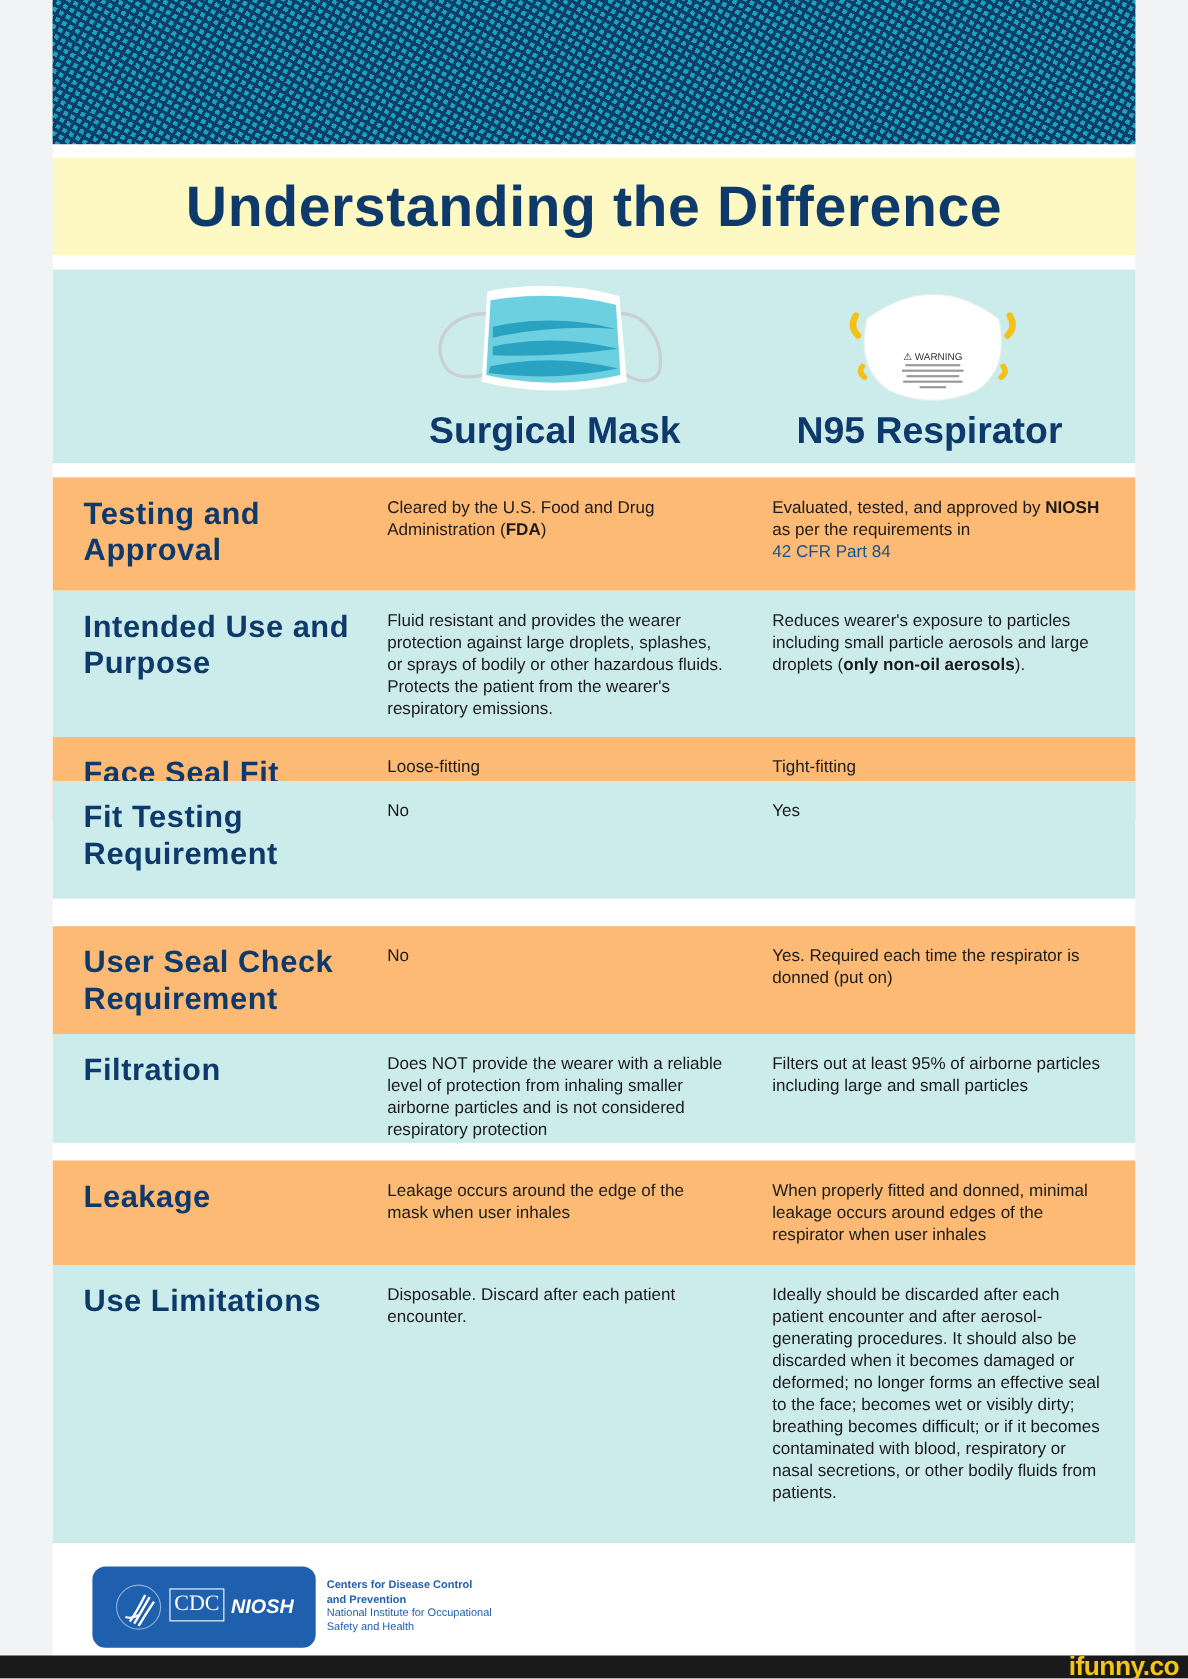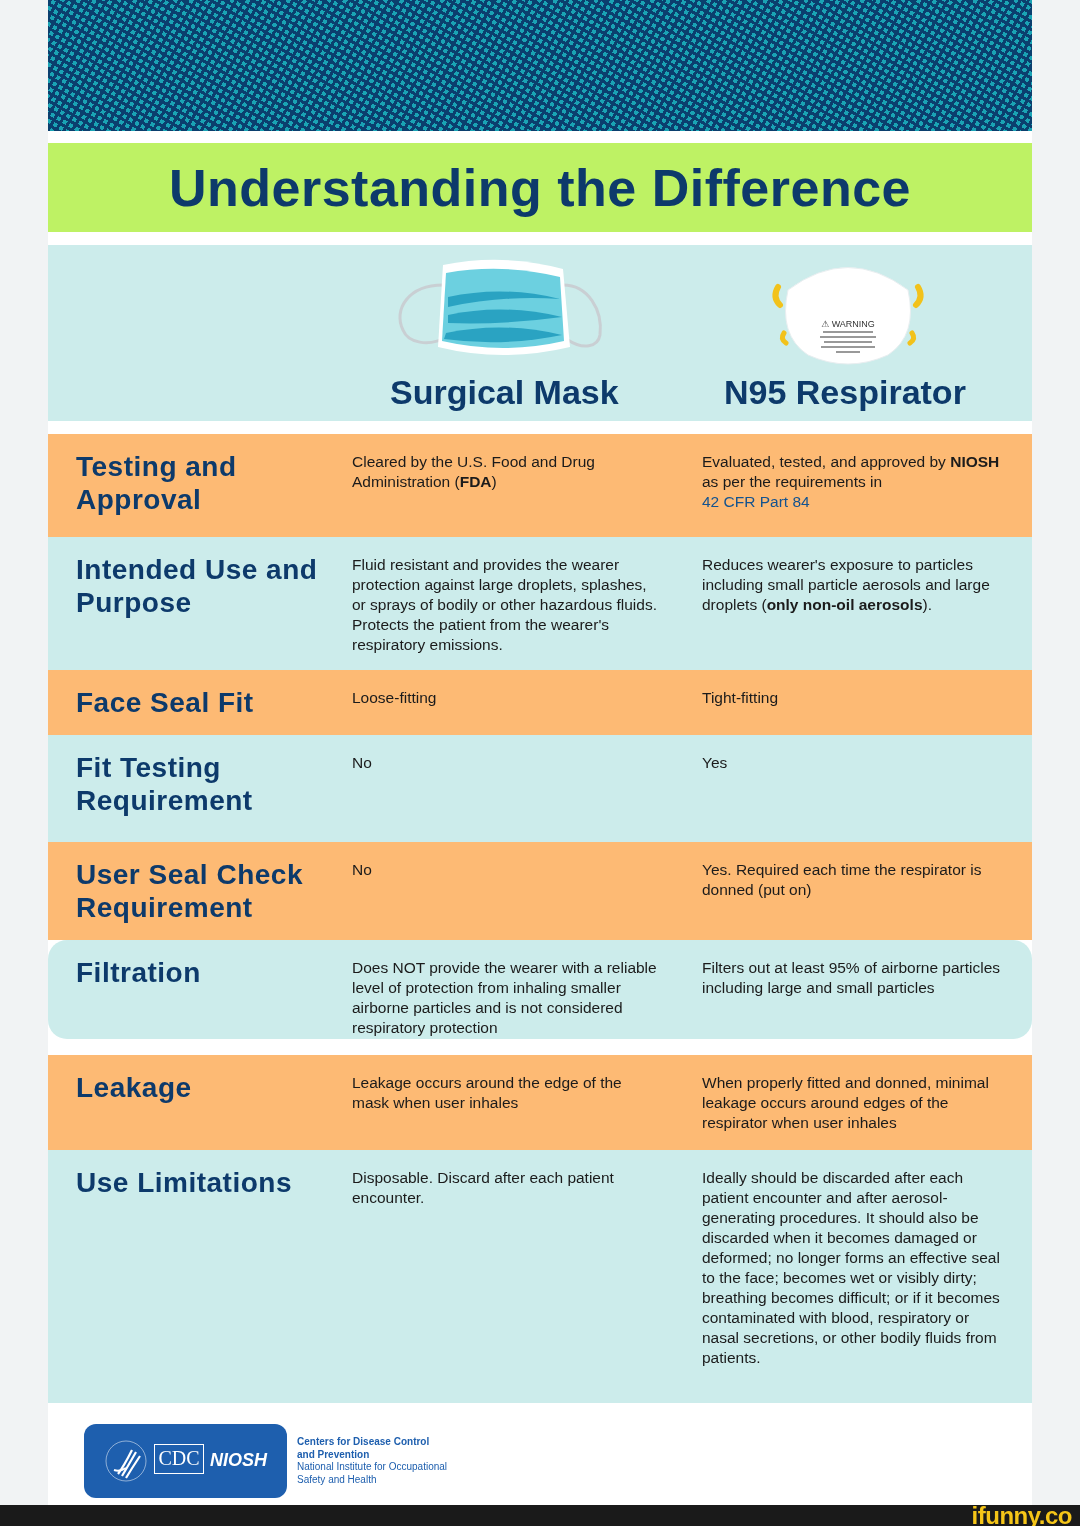--- a/index.html
+++ b/index.html
@@ -8,21 +8,21 @@
   .poster { position: absolute; left: 48px; top: 0; width: 984px; height: 1505px; background: #ffffff; }
   .pattern {
     position: absolute; left: 0; top: 0; width: 984px; height: 131px;
     background-color: #0b3f6e;
     background-image:
       repeating-linear-gradient(30deg, transparent 0 4px, rgba(11,63,110,1) 4px 7px),
       repeating-linear-gradient(-60deg, #1aa3b4 0 4px, #0b3f6e 4px 7px);
   }
   .title-band {
     position: absolute; left: 0; top: 143px; width: 984px; height: 89px;
-    background: #bef264; display: flex; align-items: center; justify-content: center;
+    background: #fef9c3; display: flex; align-items: center; justify-content: center;
   }
   .title-band h1 { font-family: "Liberation Sans", sans-serif; font-weight: 700; font-size: 52px; color: #0d3a6b; letter-spacing: 0.5px; }
   .img-band { position: absolute; left: 0; top: 245px; width: 984px; height: 176px; background: #cceceb; }
   .col-head { position: absolute; top: 128px; font-size: 34px; font-weight: 700; color: #0d3a6b; }
   .col-head.surg { left: 342px; }
   .col-head.n95 { left: 676px; }
   .mask-img { position: absolute; left: 340px; top: 10px; width: 230px; height: 110px; }
   .n95-img { position: absolute; left: 710px; top: 10px; width: 180px; height: 112px; }
   .row { position: absolute; left: 0; width: 984px; }
   .row.light { background: #fdba74; }
@@ -90,33 +90,33 @@
     <div class="c1">Fluid resistant and provides the wearer protection against large droplets, splashes, or sprays of bodily or other hazardous fluids. Protects the patient from the wearer's respiratory emissions.</div>
     <div class="c2"><span>Reduces wearer's exposure to particles including small particle aerosols and large droplets (</span><b>only non-oil aerosols</b><span>).</span></div>
   </div>
 
   <div class="row light" style="top:670px;height:76px;">
     <div class="label">Face Seal Fit</div>
     <div class="c1">Loose-fitting</div>
     <div class="c2">Tight-fitting</div>
   </div>
 
-  <div class="row dark" style="top:735px;height:107px;">
+  <div class="row dark" style="top:710px;height:107px;">
     <div class="label">Fit Testing Requirement</div>
     <div class="c1">No</div>
     <div class="c2">Yes</div>
   </div>
 
   <div class="row light" style="top:842px;height:98px;">
     <div class="label">User Seal Check Requirement</div>
     <div class="c1">No</div>
     <div class="c2">Yes. Required each time the respirator is donned (put on)</div>
   </div>
 
-  <div class="row dark" style="top:940px;height:99px;border-radius:19px;">
+  <div class="row dark" style="top:940px;height:99px;">
     <div class="label">Filtration</div>
     <div class="c1">Does NOT provide the wearer with a reliable level of protection from inhaling smaller airborne particles and is not considered respiratory protection</div>
     <div class="c2">Filters out at least 95% of airborne particles including large and small particles</div>
   </div>
 
   <div class="row light" style="top:1055px;height:95px;">
     <div class="label">Leakage</div>
     <div class="c1">Leakage occurs around the edge of the mask when user inhales</div>
     <div class="c2">When properly fitted and donned, minimal leakage occurs around edges of the respirator when user inhales</div>
   </div>

